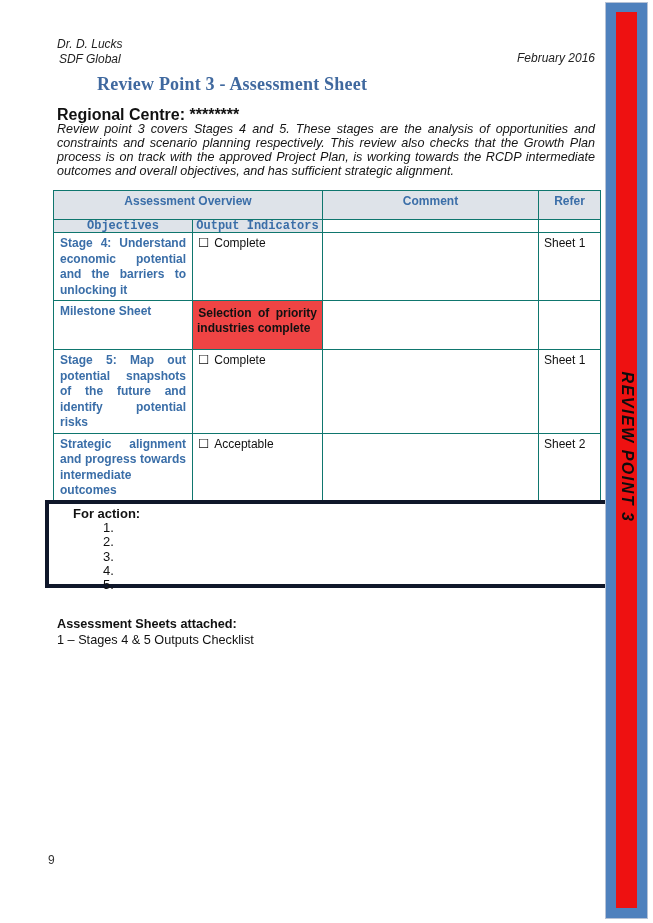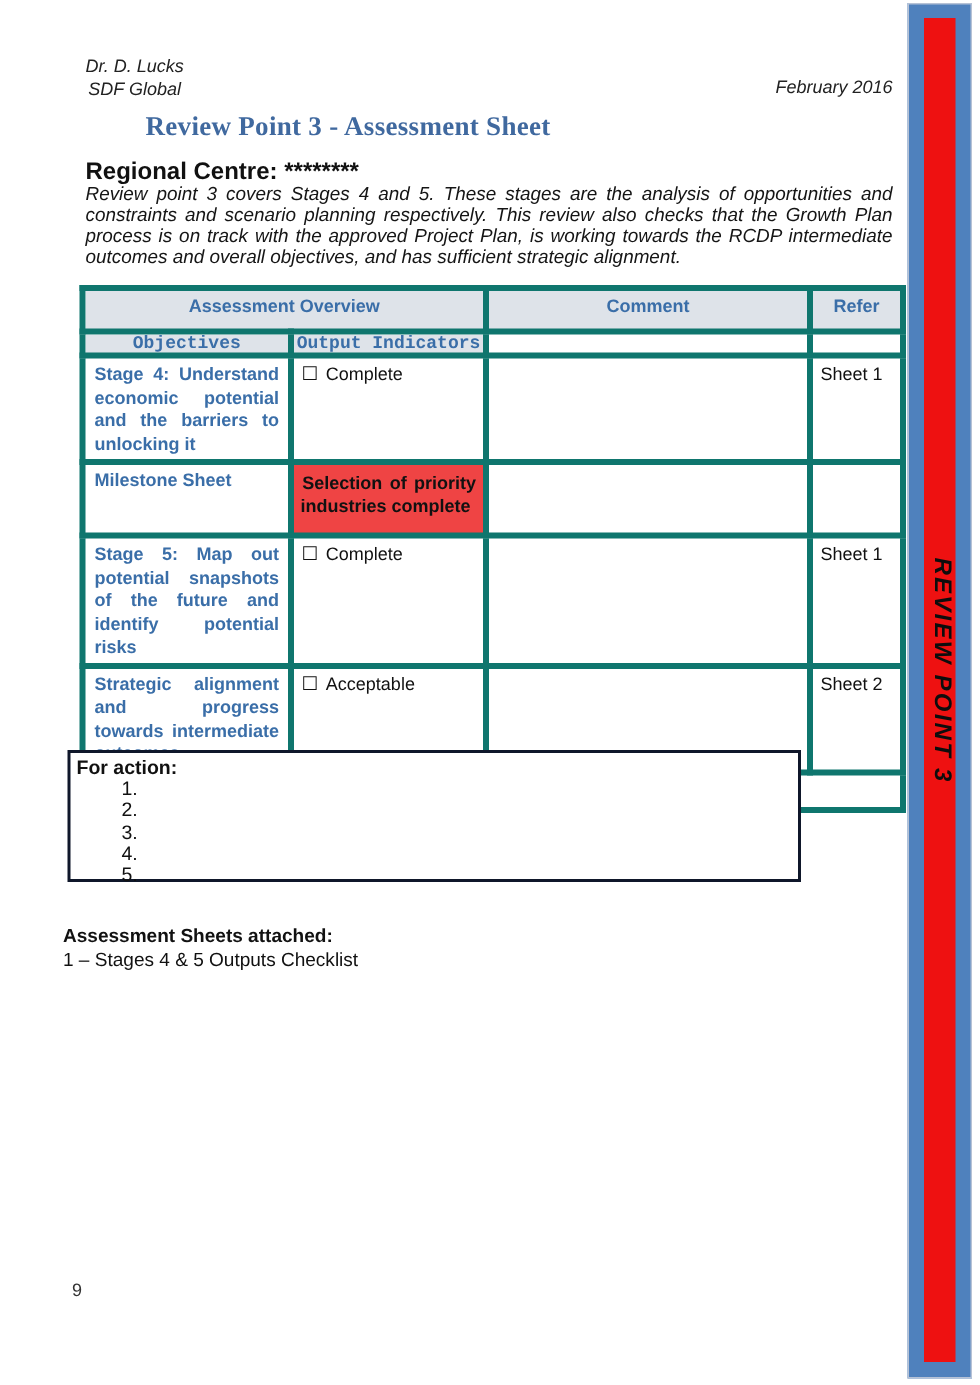--- a/index.html
+++ b/index.html
@@ -32,21 +32,21 @@
     font-size:12.6px; font-style:italic; text-align:justify;
     line-height:14px; color:#151515;
   }
   .intro b { font-weight:normal; }
   
   table.assessment {
     position:absolute; left:53px; top:190px; width:547px;
     border-collapse:collapse; table-layout:fixed;
   }
   table.assessment th, table.assessment td {
-    border:4px solid #0f766e; vertical-align:top;
+    border:1px solid #0f766e; vertical-align:top;
     font-size:12px; overflow:hidden;
   }
   th.hd {
     background:#dee3e9; color:#3a6ea8; font-weight:bold;
     text-align:center; padding-top:3px; font-size:12.5px;
   }
   th.sub {
     background:#dee3e9; color:#3a6ea8; font-weight:bold;
     text-align:center; font-size:11.5px; line-height:12px; padding:0;font-family:Liberation Mono, monospace;
   }
@@ -58,30 +58,30 @@
   td.ind { padding:3px 5px 2px 5px; color:#111; line-height:15px; }
   td.ind .cb { font-size:12.5px; margin-right:5px; }
   td.ind.highlight {
     background:#ef4444; font-weight:bold; text-align:justify;
     padding-left:4px; text-indent:-15px; padding-top:5px;
   }
   td.comment { background:#fff; }
   td.refer { padding:3px 4px 2px 5px; color:#111; }
   
   .for-action {
-    position:absolute; left:45px; top:500px; width:489px; height:88px;
-    border:2px solid #0f172a; background:#fff; padding:2px 4px;
+    position:absolute; left:45px; top:500px; width:603px; height:88px;
+    border:4px solid #0f172a; background:#fff; padding:2px 24px;
     font-size:13px; color:#111;
   }
   .for-action .fa-label { font-weight:bold; line-height:15px; }
   .for-action ol { list-style:none; margin-left:30px; }
   .for-action li { line-height:14.3px; }
   
   .attachments {
-    position:absolute; left:42px; top:616px;
+    position:absolute; left:57px; top:616px;
     font-size:12.7px; line-height:16px; color:#111;
   }
   .attachments .att-label { font-weight:bold; }
   
   .page-number { position:absolute; left:48px; top:853px; font-size:12px; color:#333; }
   
   .banner {
     position:absolute; left:605px; top:2px; width:43px; height:917px;
     background:#4f81bd; border:1px solid #b6c2d6;
   }

